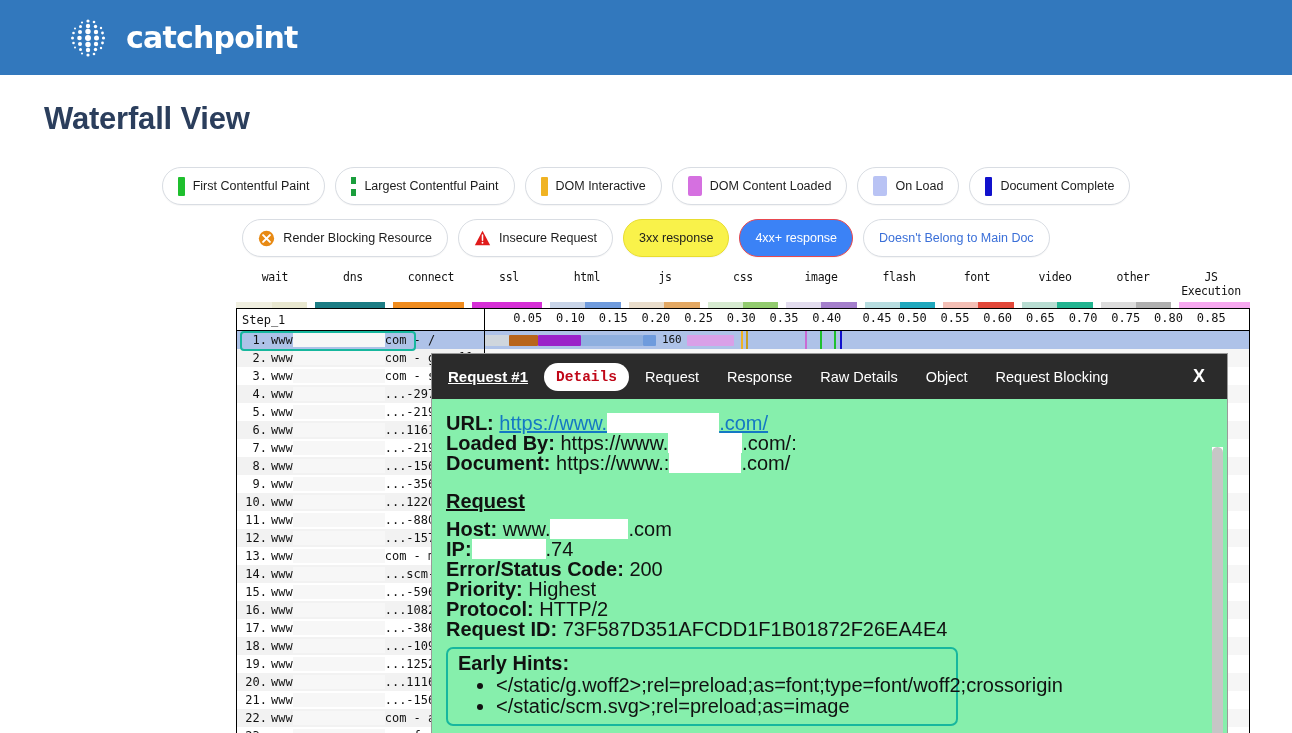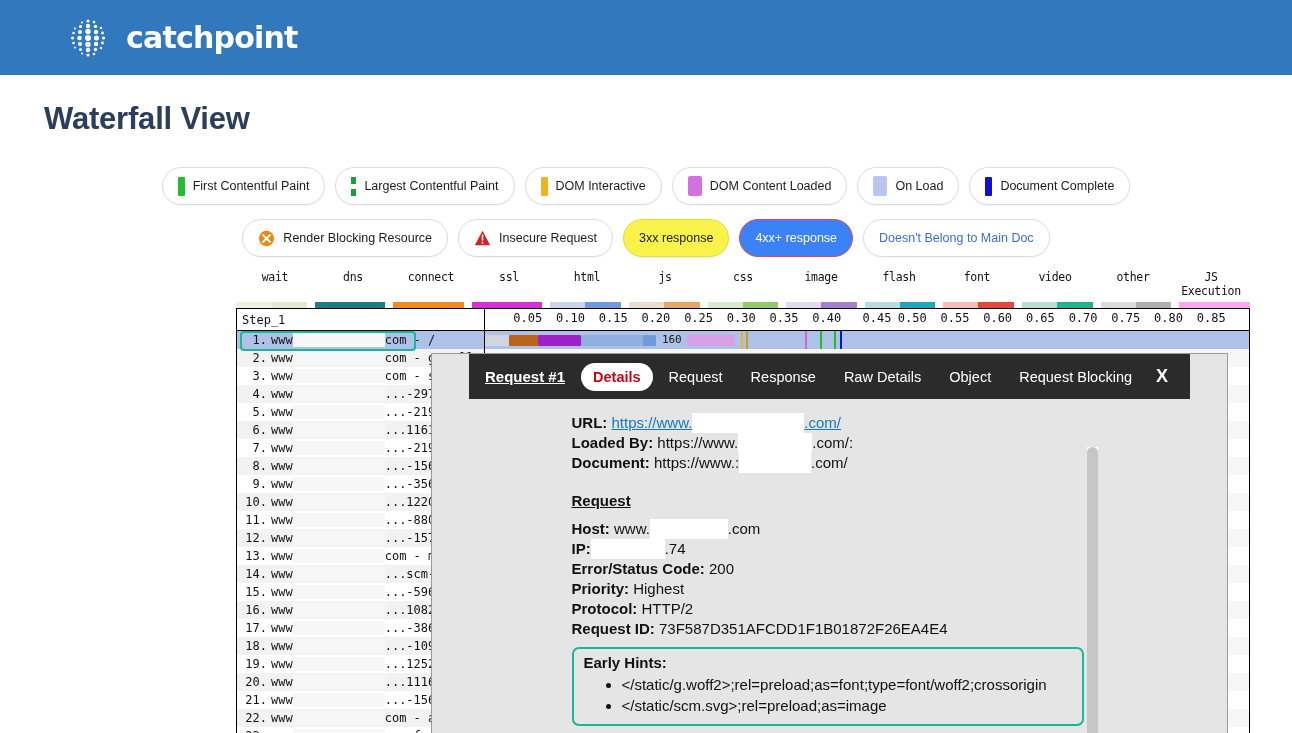--- a/index.html
+++ b/index.html
@@ -162,25 +162,25 @@
     border-radius: 4px;
     pointer-events:none;
     z-index: 6;
   }
 
   
   #details-panel {
     position:absolute;
     left: 431px; top: 353px;
     width: 797px; height: 380px;
-    background:#e5e5e5;
+    background:#86efac;
     border:1px solid #9a9a9a;
     border-bottom:none;
     z-index: 10;
-    display:flex; flex-direction:column;align-items:center;
+    display:flex; flex-direction:column;
   }
   #details-tabbar {
     background:#2b2b2b;
     height: 45px;
     display:flex;
     align-items:center;
     padding: 0 14px 0 16px;
     gap: 4px;
   }
   #details-req-title {
@@ -195,34 +195,35 @@
     color:#ffffff;
     font-size:14.5px;
     padding: 6px 12px;
     border-radius: 14px;
     white-space:nowrap;
   }
   .dtab.active {
     background:#ffffff;
     color:#c00718;
     font-weight:700;
+    font-family:Liberation Mono, monospace;
   }
   #details-close {
     margin-left:auto;
     color:#fff;
     font-weight:700;
     font-size:18px;
     padding: 2px 8px;
   }
   #details-body {
     flex:1;
     position:relative;
     overflow:hidden;
     padding: 14px 18px 7px 14px;
-    font-size:15px;
+    font-size:20px;
     color:#111;
     line-height: 20px;
   }
   .dline { margin-bottom: 0px; white-space: nowrap; }
   .dline b { font-weight:700; }
   .dlink { color:#1478c4; text-decoration: underline; }
   .redactgap { display:inline-block; background:#ffffff; }
   #details-section-title {
     font-weight:700;
     text-decoration: underline;

